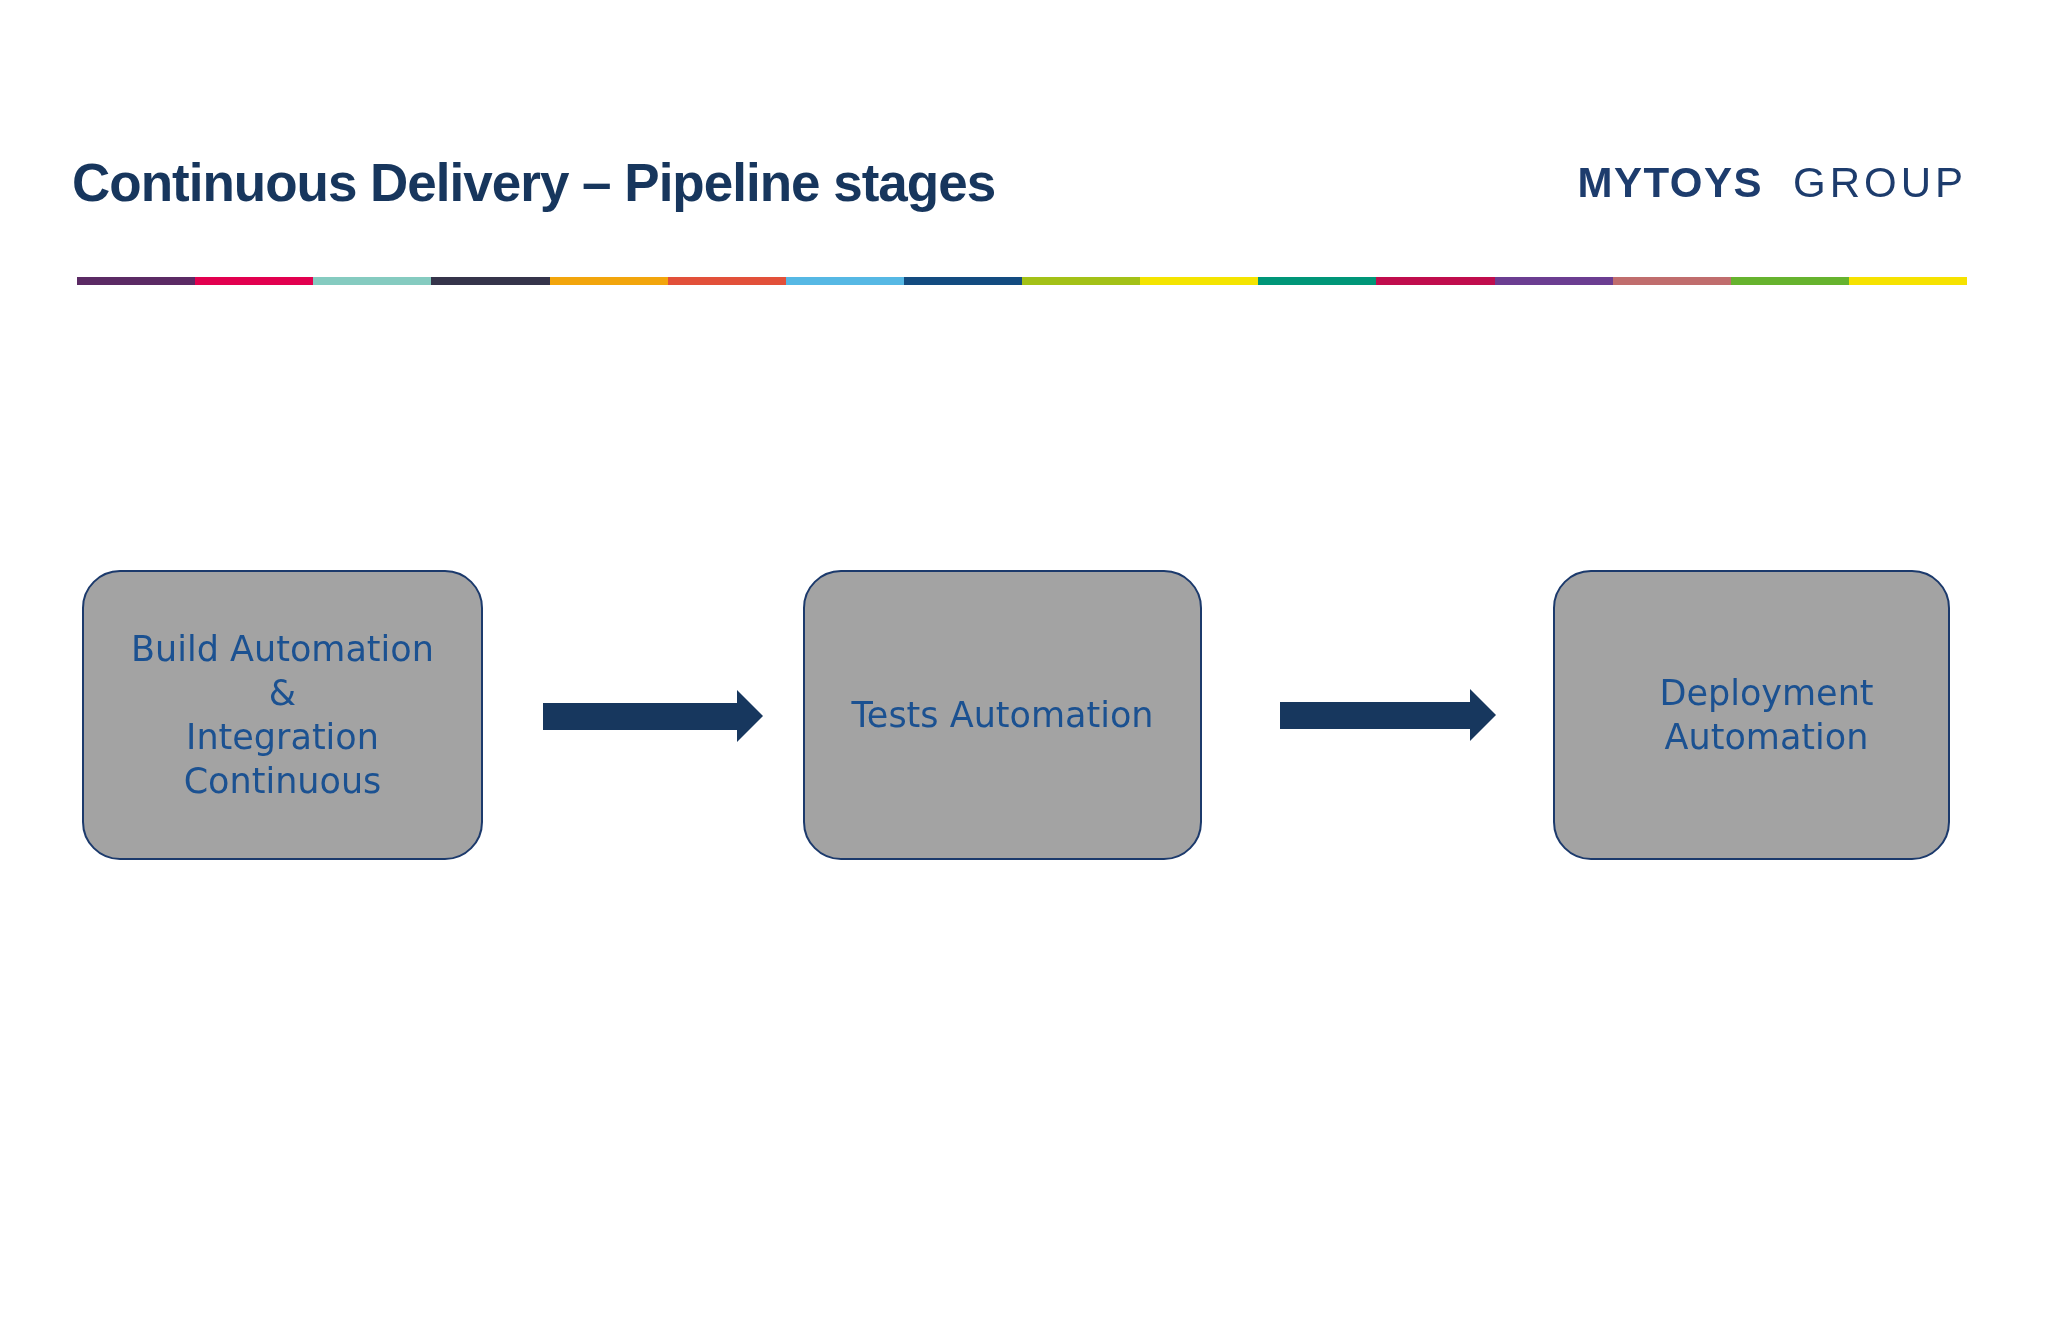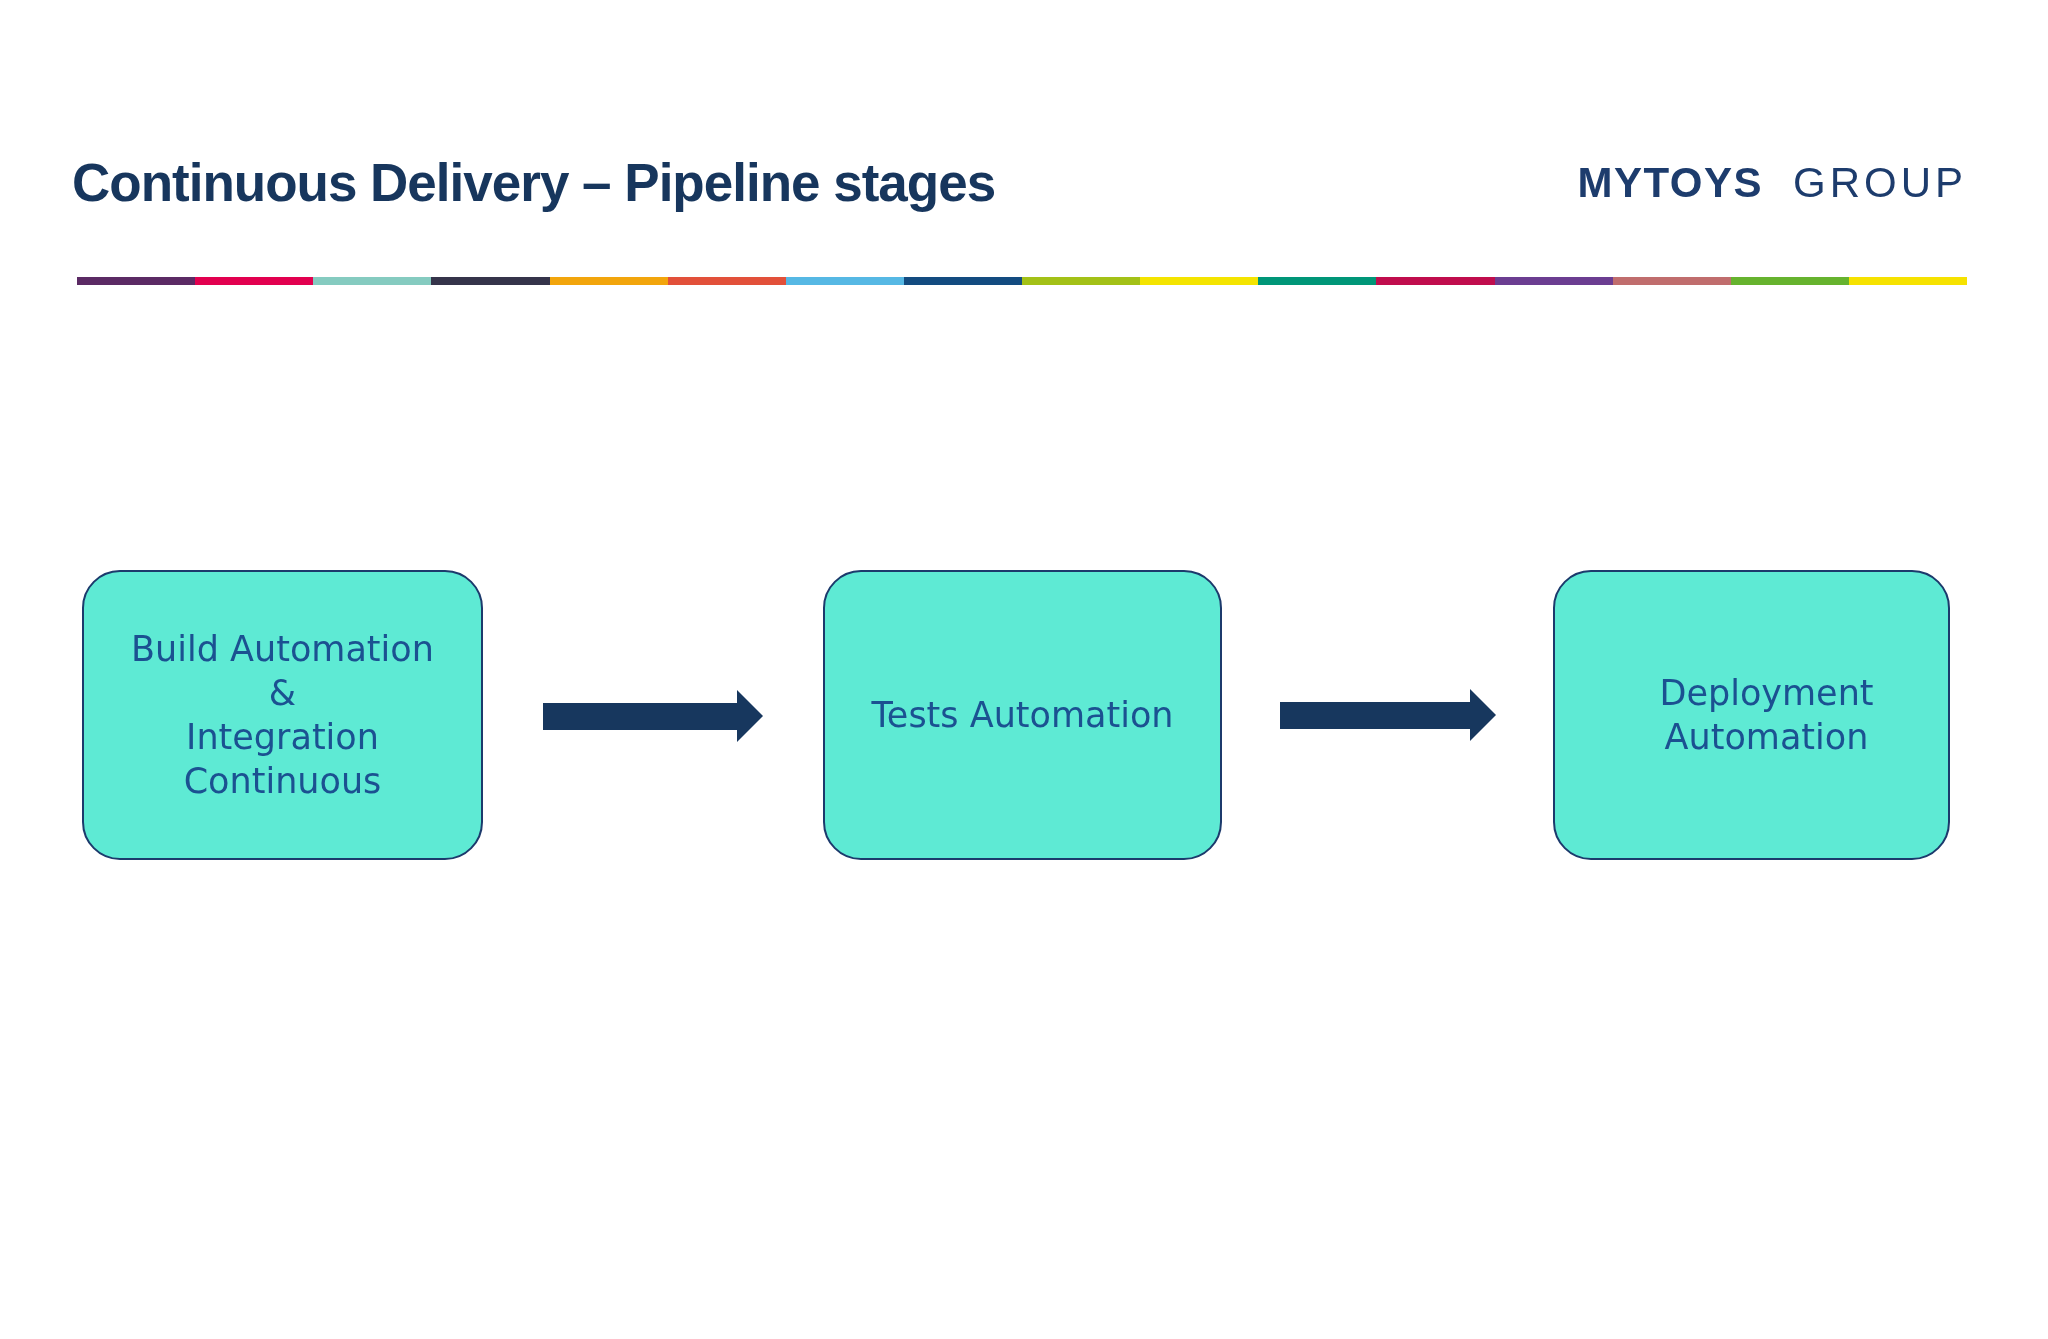--- a/index.html
+++ b/index.html
@@ -61,28 +61,28 @@
   .divider .seg { flex: 1 1 0; height: 100%; }
 
   
   .stage-box {
     position: absolute;
     top: 570px;
     height: 290px;
     box-sizing: border-box;
     border: 2.5px solid #1c3a6c;
     border-radius: 38px;
-    background: #5eead4;
+    background: #a3a3a3;
     display: flex;
     align-items: center;
     justify-content: center;
     text-align: center;
   }
   .box-1 { left: 82px;   width: 401px; }
-  .box-2 { left: 823px;  width: 399px; }
+  .box-2 { left: 803px;  width: 399px; }
   .box-3 { left: 1553px; width: 397px; padding-left: 30px; }
   .stage-text {
     color: #1b5191;
     font-size: 35px;
     line-height: 44px;
     font-family: "DejaVu Sans", sans-serif;
   }
 
   
   .arrow { position: absolute; }

